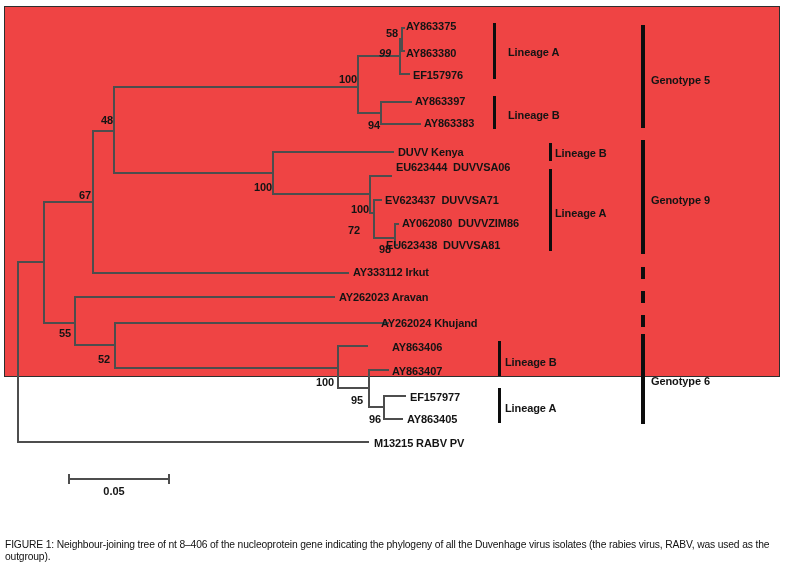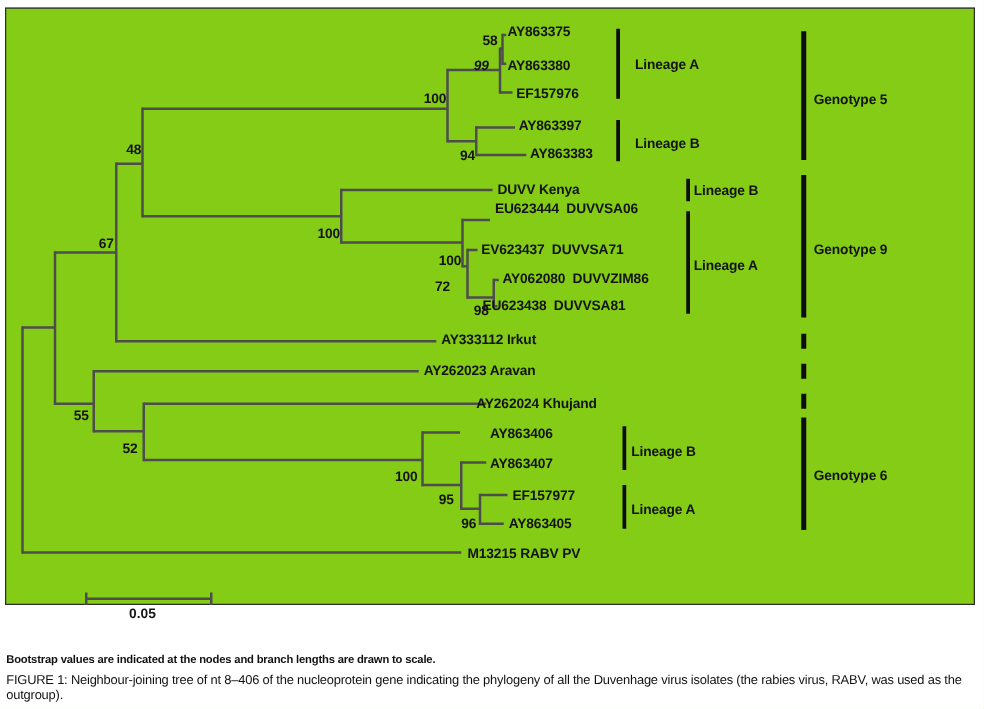--- a/index.html
+++ b/index.html
@@ -1,22 +1,22 @@
 <!DOCTYPE html>
 <html><head>
 <meta charset="utf-8">
 <style>
   html,body { margin:0; padding:0; background:#ffffff; }
   .page {
     position:relative; width:787px; height:567px; background:#ffffff;
     font-family:"Liberation Sans", sans-serif; overflow:hidden;
   }
   .fig-box {
-    position:absolute; left:4px; top:6px; width:776px; height:478px;
-    border:1.4px solid #2e2e2e; box-sizing:border-box; background:#84cc16;
+    position:absolute; left:4px; top:6px; width:776px; height:371px;
+    border:1.4px solid #2e2e2e; box-sizing:border-box; background:#ef4444;
   }
   .hline, .vline { position:absolute; background:#4d4d4d; }
   .taxon {
     position:absolute; font-size:11px; font-weight:bold; color:#141414;
     white-space:pre; line-height:13px; letter-spacing:-0.1px;
   }
   .boot {
     position:absolute; font-size:11px; font-weight:bold; color:#141414;
     line-height:12px; letter-spacing:-0.1px; white-space:nowrap;
   }
@@ -150,15 +150,14 @@
         <div class="bar" style="left: 640.25px; top: 266px; width: 3.5px; height: 12px;"></div>
         <div class="bar" style="left: 640.25px; top: 290px; width: 3.5px; height: 12px;"></div>
         <div class="bar" style="left: 640.25px; top: 314px; width: 3.5px; height: 12px;"></div>
         <div class="sline" style="left: 68px; top: 477.25px; width: 100px; height: 1.5px;"></div>
         <div class="sline" style="left: 67.25px; top: 473px; width: 1.5px; height: 10px;"></div>
         <div class="sline" style="left: 167.25px; top: 473px; width: 1.5px; height: 10px;"></div>
         <div class="scale-label" style="left: 83px; top: 483.5px; width: 60px;">0.05</div>
       </div>
   </div>
 
-  <div class="note" style="top:522px">Bootstrap values are indicated at the nodes and branch lengths are drawn to scale.</div>
   <div class="figcap" style="top:539px">FIGURE 1: Neighbour-joining tree of nt 8–406 of the nucleoprotein gene indicating the phylogeny of all the Duvenhage virus isolates (the rabies virus, RABV, was used as the outgroup).</div>
 </div>
 
 </body></html>

